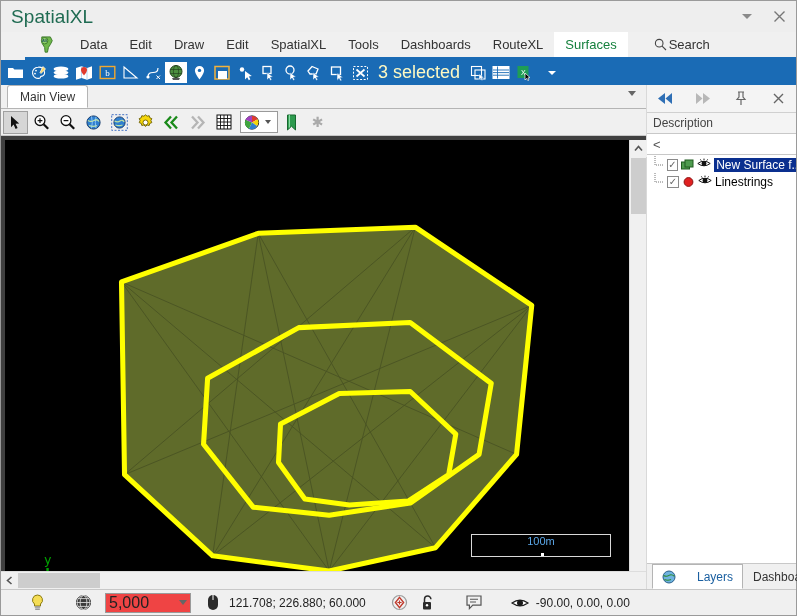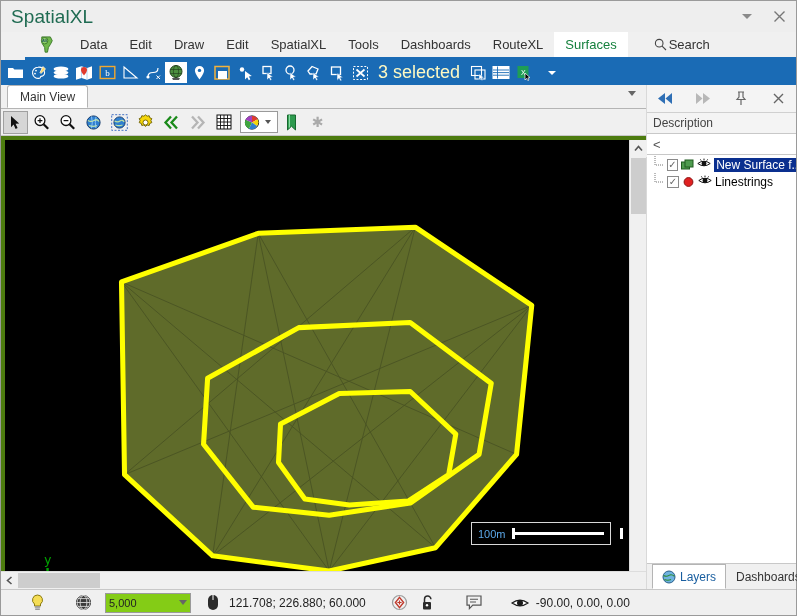--- a/index.html
+++ b/index.html
@@ -96,21 +96,21 @@
   .rb-label { font-size: 18px; color: #fef9c3; padding: 0 6px; white-space: nowrap; }
   .rb-caret { width:0;height:0;border-left:4px solid transparent;border-right:4px solid transparent;border-top:4px solid #fff; }
 
   
   .body-row { flex: 1 1 auto; display: flex; min-height: 0; background: #f0f0f0; }
 
   
   .doc-area {
     width: 645px; flex: 0 0 645px;
     display: flex; flex-direction: column;
-    background: #4d7c0f;
+    background: #404040;
     min-height: 0;
   }
   .tabstrip {
     height: 24px; flex: 0 0 auto;
     display: flex; align-items: flex-end;
     background: #f0f0f0;
     border-bottom: 1px solid #b4b4b4;
     padding-left: 6px;
     position: relative;
   }
@@ -169,25 +169,26 @@
   .hscroll-row {
     height: 18px; flex: 0 0 18px;
     display: flex; align-items: center;
     background: #f0f0f0;
     border-top: 1px solid #ddd;
   }
   .sb-thumb-h { width: 82px; height: 15px; background: #cdcdcd; }
 
   
   .scalebar {
-    position: absolute; right: 18px; bottom: 26px;
+    position: absolute; right: 18px; bottom: 14px;
     width: 140px; height: 23px;
     background: #000; border: 1px solid #d8d8d8;
     display: flex; align-items: center; gap: 6px;
     padding: 0 6px;
+    flex-direction: column;
   }
   .scalebar-label { color: #5ba7e8; font-size: 11px; }
   .scalebar-line { flex: 1 1 auto; position: relative; height: 11px; }
   .scalebar-line::before {
     content: ""; position: absolute; left: 0; right: 0; top: 4px; height: 3px; background: #fff;
   }
   .scalebar-line::after {
     content: ""; position: absolute; left: 0; top: 0; bottom: 0; width: 3px; background: #fff;
     box-shadow: 108px 0 0 0 #fff;
   }
@@ -241,43 +242,43 @@
   }
   .tree-label { white-space: nowrap; overflow: hidden; }
   .dock-tabs {
     height: 26px; flex: 0 0 auto;
     display: flex; align-items: stretch;
     background: #f0f0f0;
     border-top: 1px solid #c8c8c8;
     padding-left: 5px;
   }
   .dock-tab {
-    display: flex; align-items: center; gap: 4px;
+    display: flex; align-items: center; gap: 21px;
     padding: 0 9px; font-size: 12px; color: #333;
     border: 1px solid transparent;
   }
   .dock-tab.active {
     background: #ffffff; border: 1px solid #b4b4b4; border-bottom-color: #ffffff;
     color: #1a5fa0;
   }
 
   
   .statusbar {
     height: 26px; flex: 0 0 auto;
     background: #f0f0f0;
     border-top: 1px solid #c8c8c8;
     display: flex; align-items: center;
     gap: 4px; padding: 0 6px;
   }
   .sb-icon { width: 24px; height: 22px; display: flex; align-items: center; justify-content: center; }
   .sb-combo {
     width: 86px; height: 20px;
-    border: 1px solid #9a9a9a; background: #84cc16;
-    display: flex; align-items: center;
-    padding: 0 3px; font-size: 11px; color: #222;
+    border: 1px solid #9a9a9a; background: #ef4444;
+    display: flex; align-items: center;
+    padding: 0 3px; font-size: 16px; color: #222;
     margin: 0 6px;
   }
   .sb-combo .val { flex: 1 1 auto; }
   .sb-combo .caret { width:0;height:0;border-left:4px solid transparent;border-right:4px solid transparent;border-top:5px solid #666; }
   .sb-text { font-size: 12px; color: #222; white-space: nowrap; }
   .sb-gap { width: 14px; }
 </style>
 </head>
 <body>
 

